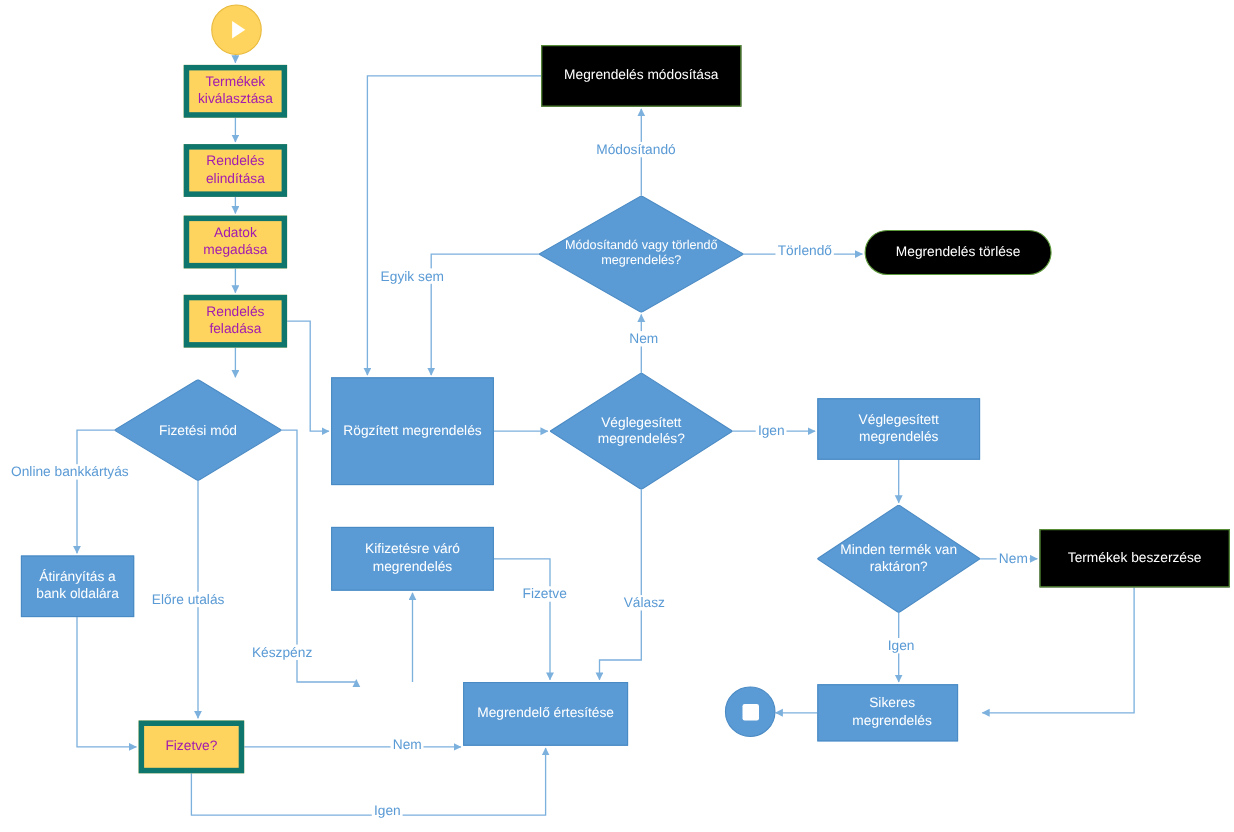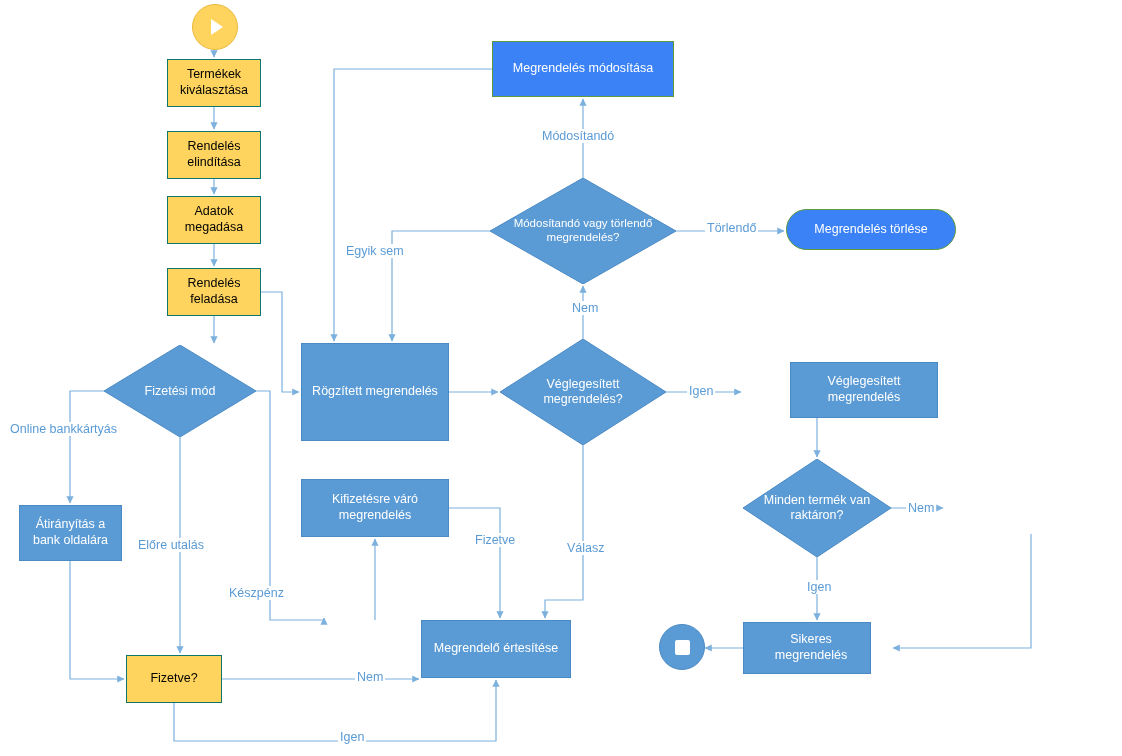--- a/index.html
+++ b/index.html
@@ -32,30 +32,30 @@
     align-items: center;
     justify-content: center;
     text-align: center;
     color: #ffffff;
     font-size: 12.5px;
     line-height: 1.25;
     padding: 2px 4px;
   }
   .node.yellow {
     background: #ffd45e;
-    border: 1px solid #0f766e;
-    color: #000000;
+    border: 5px solid #0f766e;
+    color: #a21caf;
   }
   .node.blue {
     background: #5b9bd5;
     border: 1px solid #4a8ac4;
     color: #ffffff;
   }
   .node.green {
-    background: #3b82f6;
+    background: #000000;
     border: 1px solid #5d9a3a;
     color: #ffffff;
   }
   .node.rounded {
     border-radius: 22px;
   }
   .node.diamond {
     background: transparent;
     border: none;
   }
@@ -250,31 +250,34 @@
   </div>
 
   <div class="node green" style="left:492px; top:41px; width:182px; height:56px;">
     <span>Megrendelés módosítása</span>
   </div>
 
   <div class="node green rounded" style="left:786px; top:209px; width:170px; height:41px;">
     <span>Megrendelés törlése</span>
   </div>
 
-  <div class="node blue" style="left:743px; top:362px; width:148px; height:56px;margin-left:47px;">
+  <div class="node blue" style="left:743px; top:362px; width:148px; height:56px;">
     <span>Véglegesített megrendelés</span>
   </div>
 
   <div class="node diamond" style="left:743px; top:459px; width:148px; height:98px;">
     <svg class="diamond-shape" viewBox="0 0 148 98" preserveAspectRatio="none">
       <polygon points="74,0 148,49 74,98 0,49" fill="#5b9bd5" stroke="#4a8ac4" stroke-width="1"></polygon>
     </svg>
     <div class="diamond-label">Minden termék van raktáron?</div>
   </div>
 
+  <div class="node green" style="left:945px; top:481px; width:173px; height:53px;">
+    <span>Termékek beszerzése</span>
+  </div>
 
   <div class="node blue" style="left:743px; top:622px; width:128px; height:52px;padding-left:12px;">
     <span>Sikeres megrendelés</span>
   </div>
 
   <div class="end-node" style="left:659px; top:624px;">
     <div class="sq"></div>
   </div>
 
   <div class="edge-label" style="left:8px; top:422px;">

